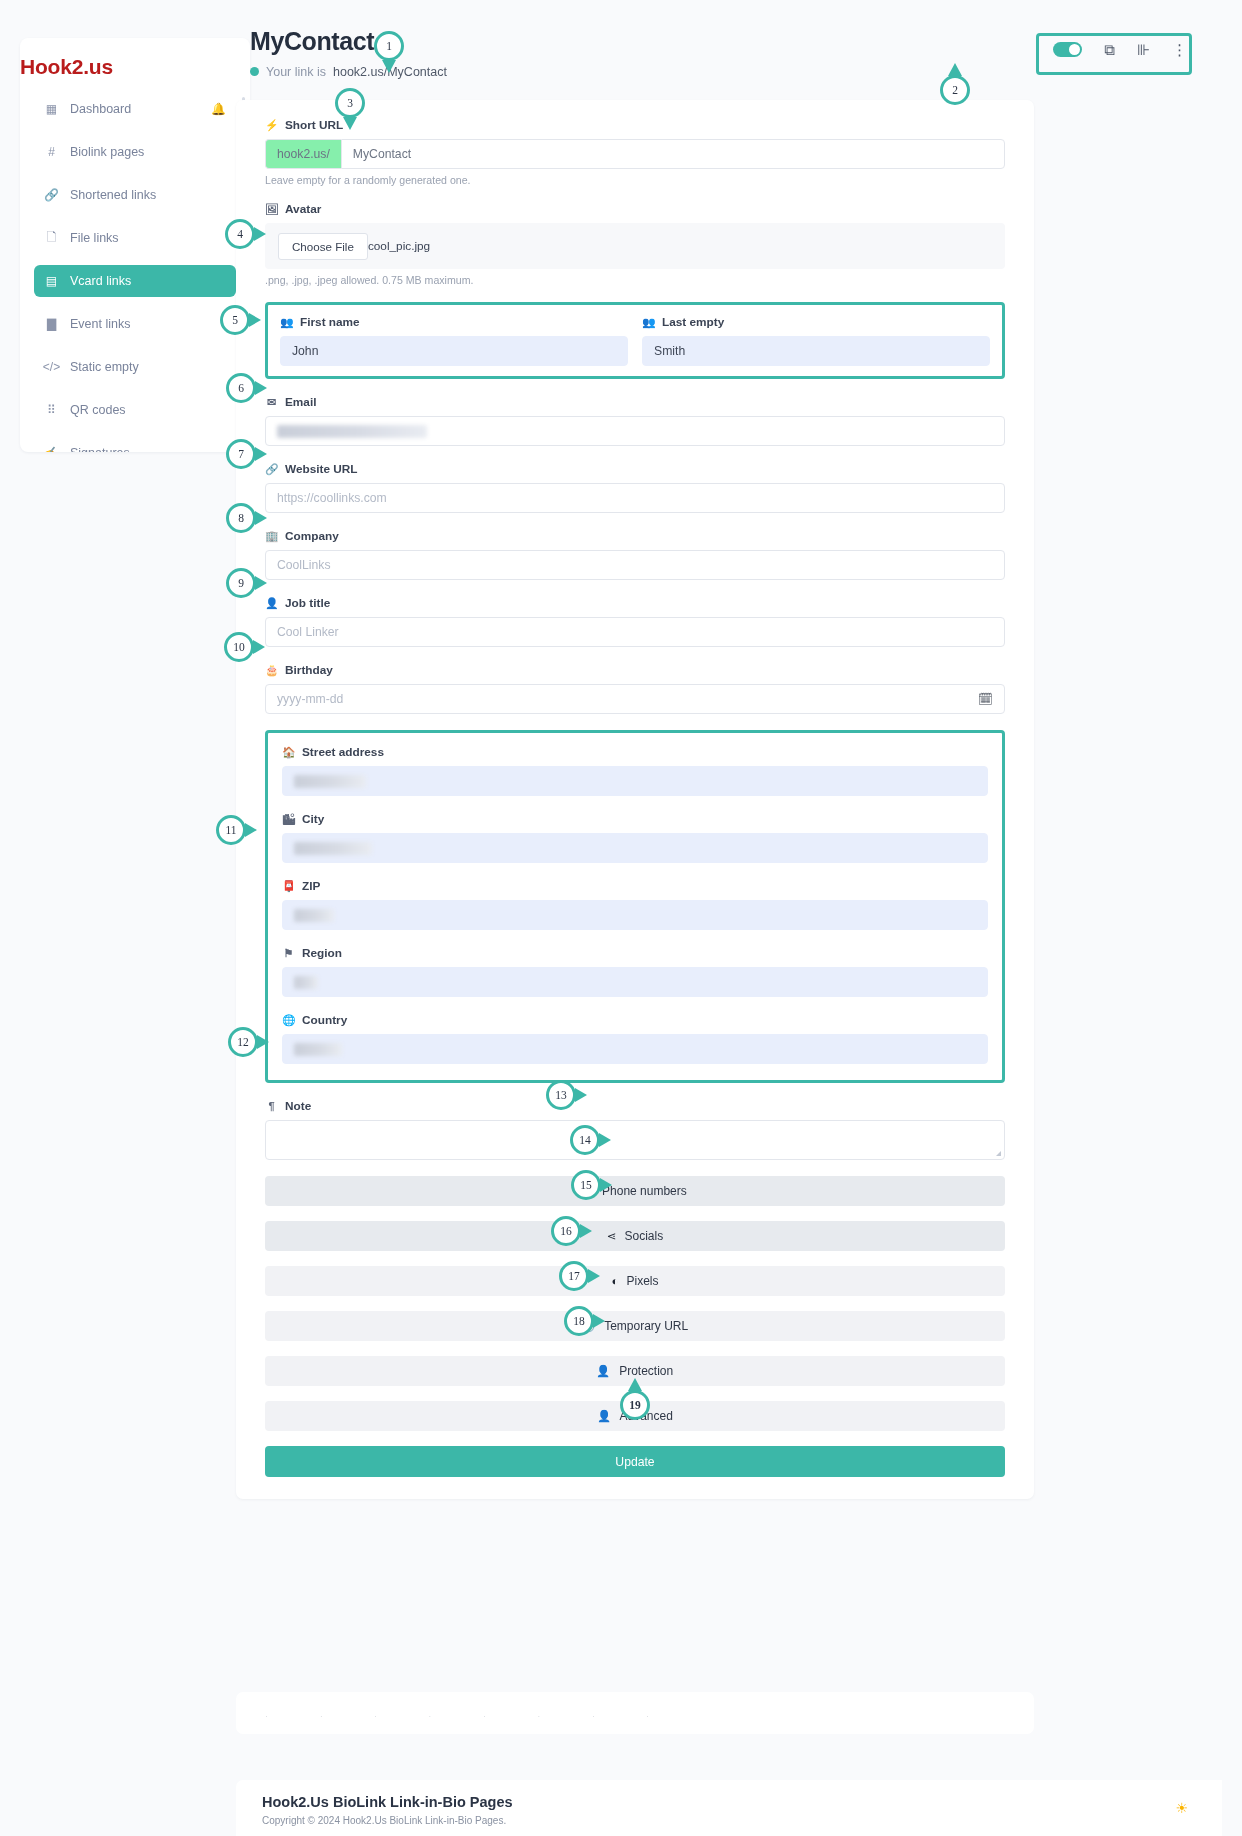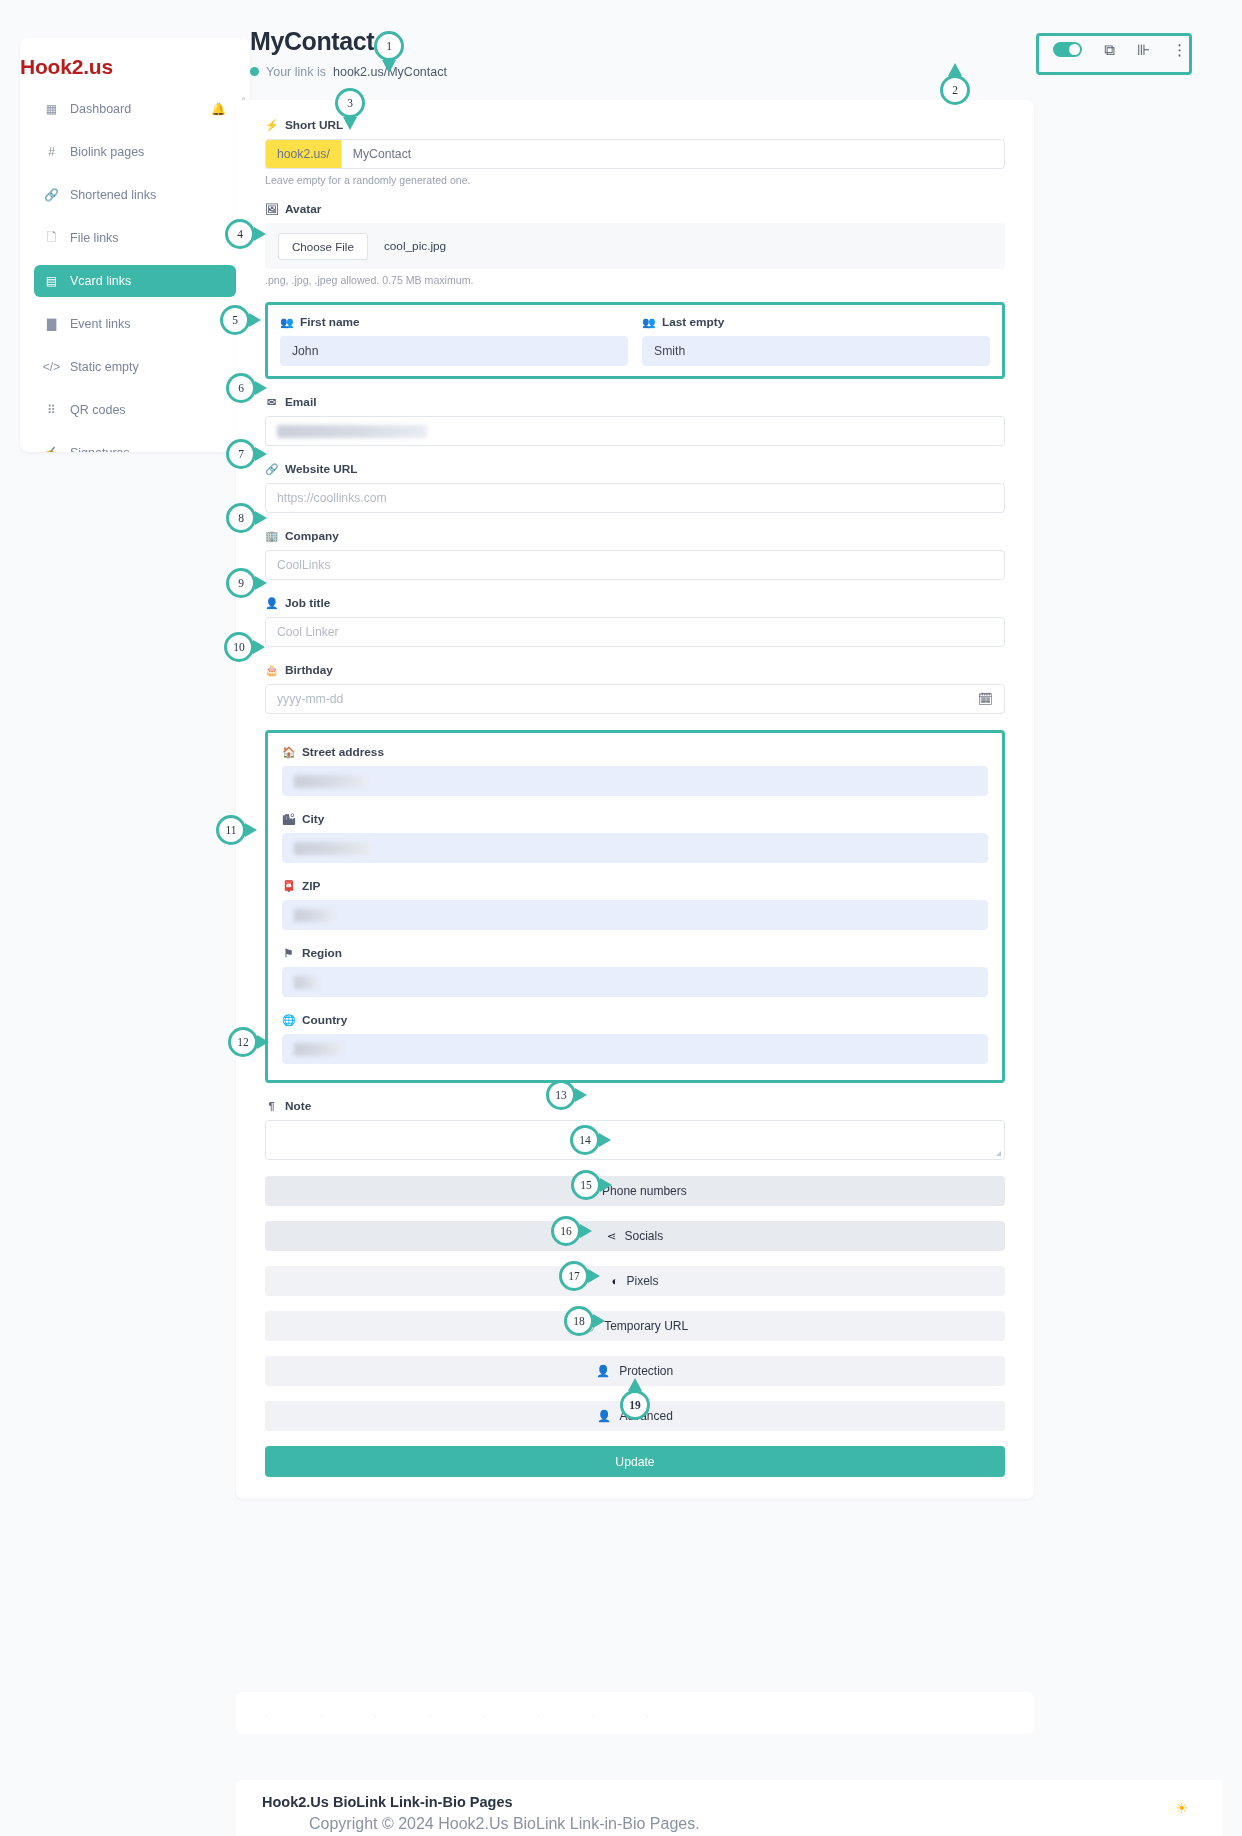--- a/index.html
+++ b/index.html
@@ -115,34 +115,34 @@
   .inp {
     height: 30px; border: 1px solid #e3e6ec; border-radius: 4px;
     background: #fff; display: flex; align-items: center;
     padding: 0 11px; font-size: 12.2px; color: #b3bac7;
   }
   .inp.filled { background: #e8eefc; border-color: #e8eefc; color: #3f4757; }
   .hint { font-size: 10.6px; color: #9aa2b1; margin-top: 5px; }
 
   .short-row { display: flex; }
   .short-pre {
-    height: 30px; background: #fde047; border: 1px solid #e3e6ec;
+    height: 30px; background: #86efac; border: 1px solid #e3e6ec;
     border-right: none; border-radius: 4px 0 0 4px;
     display: flex; align-items: center; padding: 0 11px;
     font-size: 12.2px; color: #6c7485;
   }
   .short-inp {
     flex: 1; height: 30px; border: 1px solid #e3e6ec; border-radius: 0 4px 4px 0;
     display: flex; align-items: center; padding: 0 11px;
     font-size: 12.2px; color: #6d7584;
   }
 
   .avatar-box {
     background: #f7f8fa; border-radius: 4px; height: 46px;
-    display: flex; align-items: center; gap: 16px; padding: 0 13px;
+    display: flex; align-items: center; padding: 0 13px;
   }
   .choose {
     background: #fff; border: 1px solid #dfe3ea; border-radius: 3px;
     font-size: 11.6px; color: #3b4455; padding: 6px 13px;
   }
   .fname-val { font-size: 11.8px; color: #3b4455; }
 
   .two { display: flex; gap: 14px; }
   .two > div { flex: 1; }
 
@@ -187,21 +187,21 @@
     font-size: 4px; color: #6b7385; letter-spacing: 26px;
     white-space: nowrap; overflow: hidden;
   }
 
   .footer {
     position: absolute; left: 236px; top: 1780px; width: 986px; height: 56px;
     background: #fff; border-radius: 7px 0 0 0;
     padding: 14px 26px;
   }
   .footer h3 { font-size: 14.5px; color: #2b3445; font-weight: 700; }
-  .footer p { font-size: 16px; color: #8a92a2; margin-top: 5px; margin-left: 47px; }
+  .footer p { font-size: 10px; color: #8a92a2; margin-top: 5px; }
   .sun {
     position: absolute; right: 34px; top: 20px; font-size: 14px; color: #fbb400;
   }
 
   
   .co {
     position: absolute; width: 30px; height: 30px; border-radius: 50%;
     border: 3px solid #3cb7a8; background: #fff;
     display: flex; align-items: center; justify-content: center;
     font-size: 11.5px; color: #2b3445; font-family: "Liberation Serif", serif;

